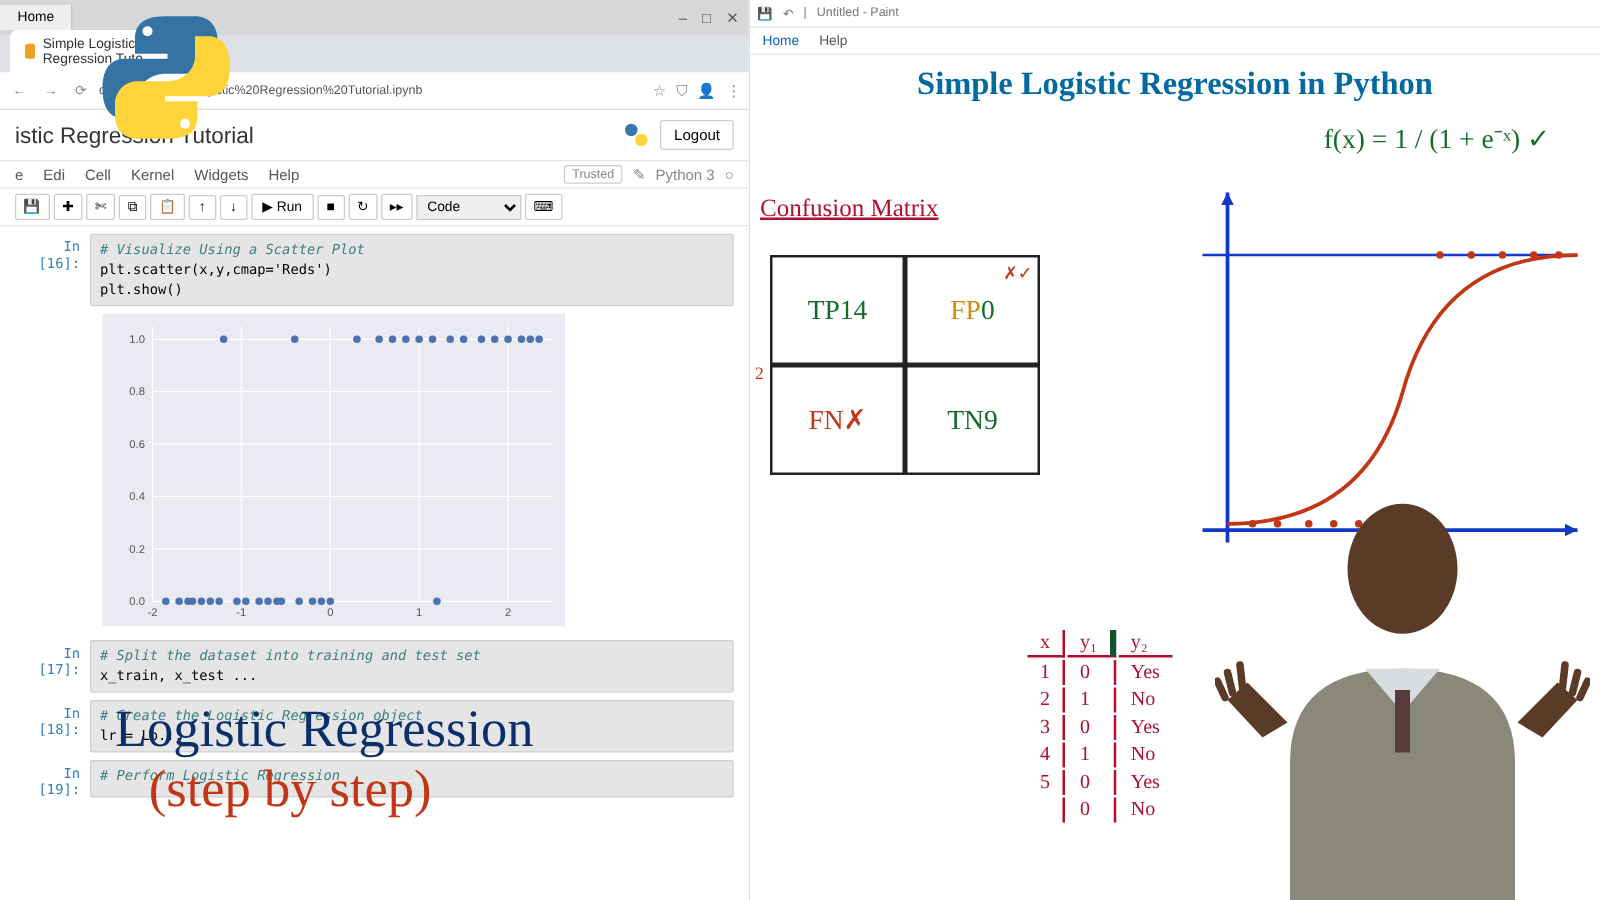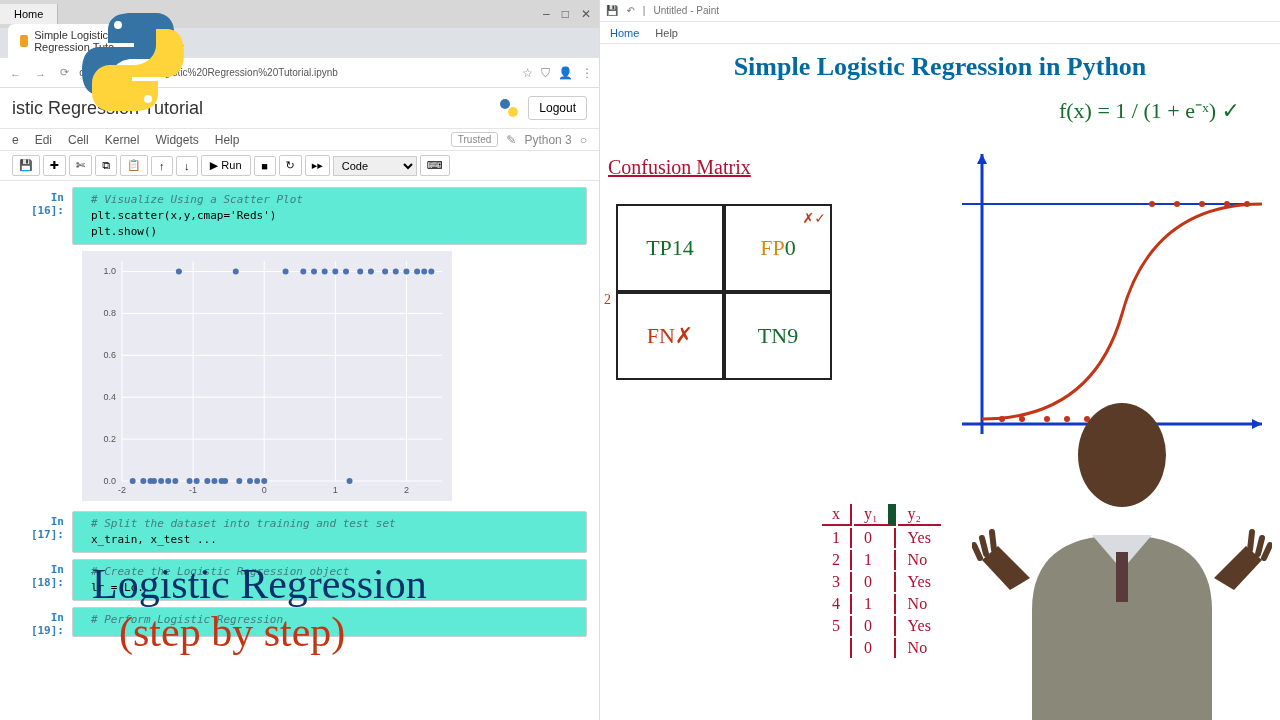--- a/index.html
+++ b/index.html
@@ -28,22 +28,22 @@
 .jupyter-menubar { padding: 3px 12px; display: flex; align-items: center; gap: 16px; font-size: 12px; color: #555; border-bottom: 1px solid #e5e5e5; }
 .kernel-status { margin-left: auto; display: flex; gap: 8px; align-items: center; color: #888; }
 .trusted-badge { border: 1px solid #ccc; border-radius: 3px; padding: 1px 6px; font-size: 10px; }
 .jupyter-toolbar { padding: 4px 12px; display: flex; align-items: center; gap: 3px; border-bottom: 1px solid #e5e5e5; font-size: 11px; }
 .tb-btn { border: 1px solid #ccc; border-radius: 2px; padding: 3px 6px; background: #fff; min-width: 22px; text-align: center; }
 .tb-run { padding: 3px 8px; }
 .tb-select { border: 1px solid #ccc; padding: 2px 4px; font-size: 11px; width: 84px; }
 
 .cell-area { padding: 6px 12px; }
 .cell { display: flex; margin-bottom: 6px; }
-.prompt { width: 60px; font-family: Menlo, Consolas, monospace; font-size: 11px; color: #307fc1; text-align: right; padding-right: 8px; padding-top: 4px; font-weight: bold; }
-.cell-input { flex: 1; border: 1px solid #cfcfcf; border-radius: 2px; padding: 4px 18px; font-family: Menlo, Consolas, monospace; font-size: 11px; line-height: 1.45; background: #5eead4; }
+.prompt { width: 60px; font-family: Menlo, Consolas, monospace; font-size: 11px; color: #307fc1; text-align: right; padding-right: 8px; padding-top: 4px; }
+.cell-input { flex: 1; border: 1px solid #cfcfcf; border-radius: 2px; padding: 4px 7px; font-family: Menlo, Consolas, monospace; font-size: 11px; line-height: 1.45; background: #e5e5e5; }
 .comment { color: #408080; font-style: italic; }
 
 .plot-output { margin: 6px 0 6px 70px; }
 .plot-svg { width: 370px; height: 250px; background: #eaeaf2; }
 .axis-txt { font-size: 9px; fill: #555; font-family: sans-serif; }
 
 
 .python-logo { position: absolute; top: 6px; left: 78px; width: 110px; height: 112px; z-index: 50; pointer-events: none; }
 
 
@@ -310,21 +310,21 @@
             <circle cx="250" cy="60" r="3"></circle>
             <circle cx="275" cy="60" r="3"></circle>
             <circle cx="295" cy="60" r="3"></circle>
         </g>
       </svg>
 
       <table class="data-table handwrite">
         <tbody>
             <tr>
           <td style="border-bottom:2px solid #b01030;border-right:2px solid #b01030">x</td>
-          <td style="border-bottom:2px solid #b01030;border-right:8px solid #14532d">y₁</td>
+          <td style="border-bottom:2px solid #b01030;border-right:5px solid #14532d">y₁</td>
           <td style="border-bottom:2px solid #b01030">y₂</td>
         </tr>
         </tbody>
           <tbody id="dtable">
             <tr>
               <td style="border-right:2px solid #b01030">1</td>
               <td style="border-right:2px solid #b01030">0</td>
               <td>Yes</td>
             </tr>
             <tr>

